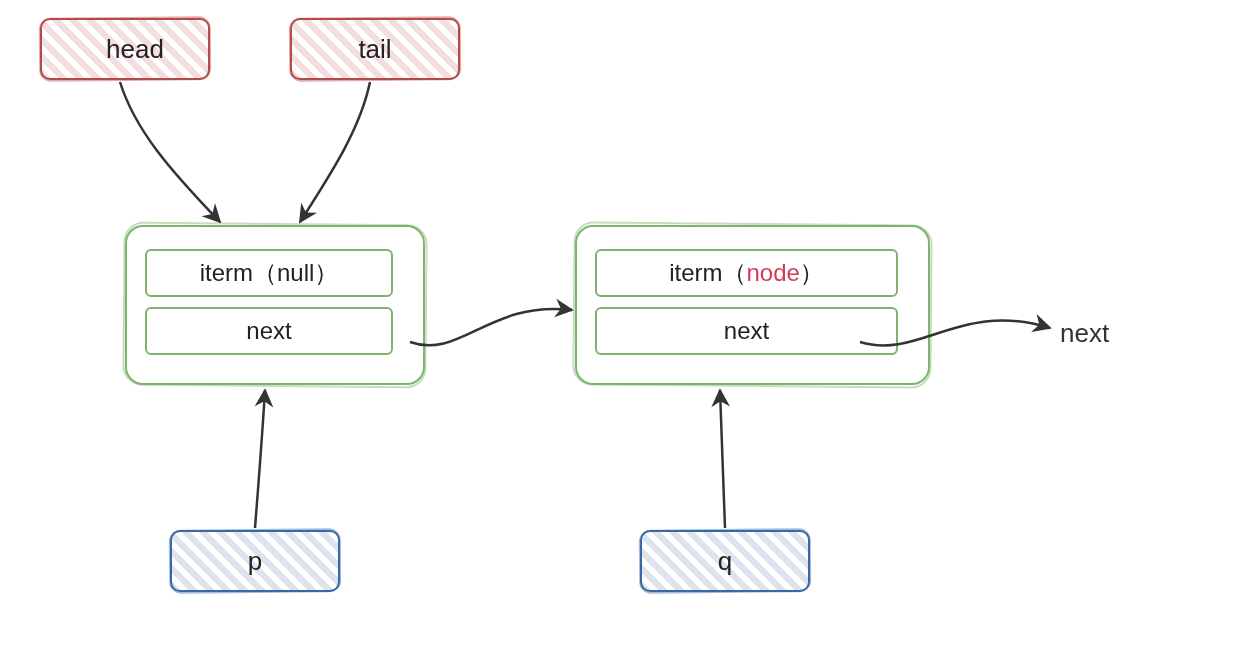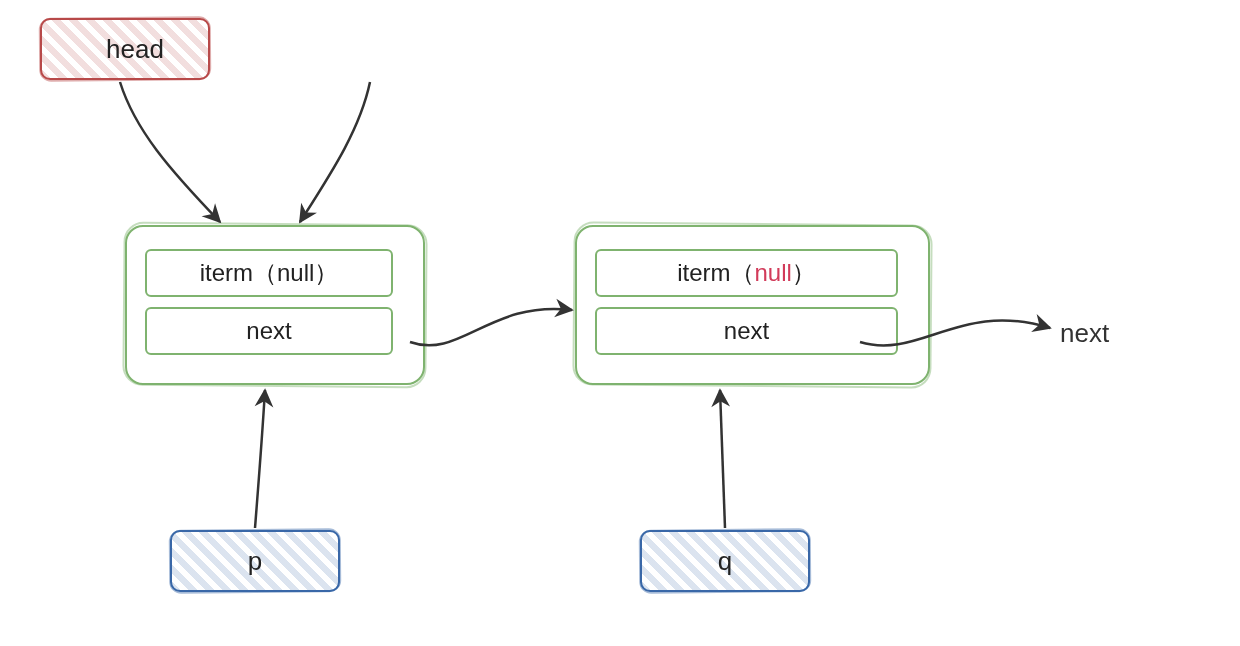--- a/index.html
+++ b/index.html
@@ -103,34 +103,37 @@
   }
 </style>
 </head>
 <body>
 
 <div class="stage">
 
   <div class="box red" style="left:40px; top:18px; width:170px; height:62px;padding-left:20px;">
     <span>head</span>
   </div>
+  <div class="box red" style="left:290px; top:18px; width:170px; height:62px;">
+    <span>tail</span>
+  </div>
 
   <div class="node" style="left:125px; top:225px; width:300px; height:160px;">
     <div class="field">
       <span>iterm（null）</span>
     </div>
     <div class="field">
       <span>next</span>
     </div>
   </div>
 
   <div class="node" style="left:575px; top:225px; width:355px; height:160px;">
     <div class="field">
       <span>iterm（</span>
-        <span class="accent">null</span>
+        <span class="accent">node</span>
         <span>）</span>
     </div>
     <div class="field">
       <span>next</span>
     </div>
   </div>
 
   <div class="null-label" style="left:1060px; top:318px;">
     <span>next</span>
   </div>

